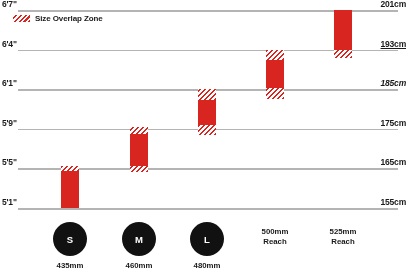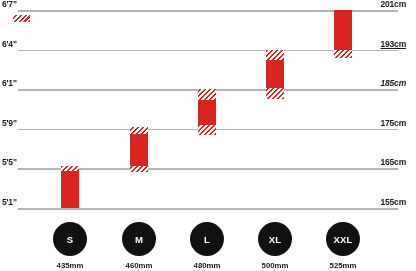--- a/index.html
+++ b/index.html
@@ -129,20 +129,21 @@
       <div class="gridline" style="top: 168.4px;"></div>
       <div class="tick-left" style="top: 168.4px;">5'5"</div>
       <div class="tick-right" style="top: 168.4px;">165cm</div>
       <div class="gridline" style="top: 208px;"></div>
       <div class="tick-left" style="top: 208px;">5'1"</div>
       <div class="tick-right" style="top: 208px;">155cm</div>
     </div>
 
   <div class="legend">
     <span class="legend-swatch"></span>
+    <span class="legend-label">Size Overlap Zone</span>
   </div>
 
   <div id="bars">
       <div class="bar" style="left: 61px; width: 18px; top: 165.8px; height: 42.2px;">
         <div class="hatch top" style="height: 5px;"></div>
       </div>
       <div class="bar" style="left: 130px; width: 18px; top: 127.4px; height: 44.6px;">
         <div class="hatch top" style="height: 7px;"></div>
         <div class="hatch bottom" style="height: 6px;"></div>
       </div>
@@ -175,28 +176,26 @@
         </div>
       </div>
       <div class="badge-col" style="left: 207px;">
         <div class="badge-circle">L</div>
         <div class="badge-reach">
           <div>480mm</div>
           <div>Reach</div>
         </div>
       </div>
       <div class="badge-col" style="left: 275px;">
-        <div class="badge-circle">XL</div>
         <div class="badge-reach">
           <div>500mm</div>
           <div>Reach</div>
         </div>
       </div>
       <div class="badge-col" style="left: 343px;">
-        <div class="badge-circle">XXL</div>
         <div class="badge-reach">
           <div>525mm</div>
           <div>Reach</div>
         </div>
       </div>
     </div>
 
 </div>
 
 </body></html>

